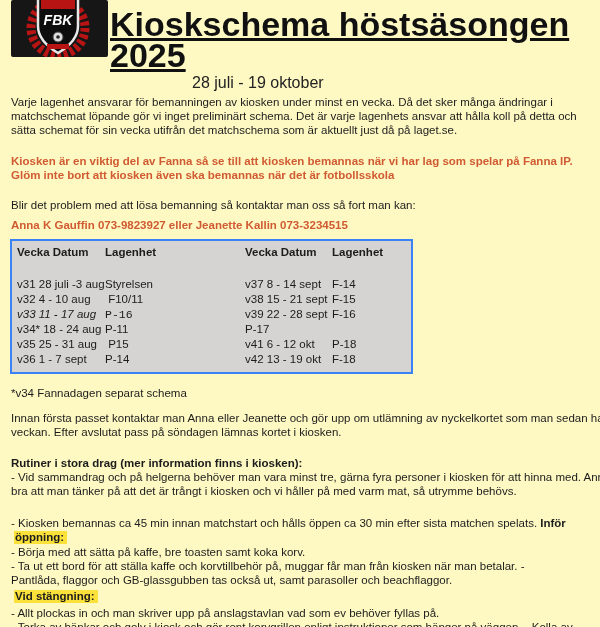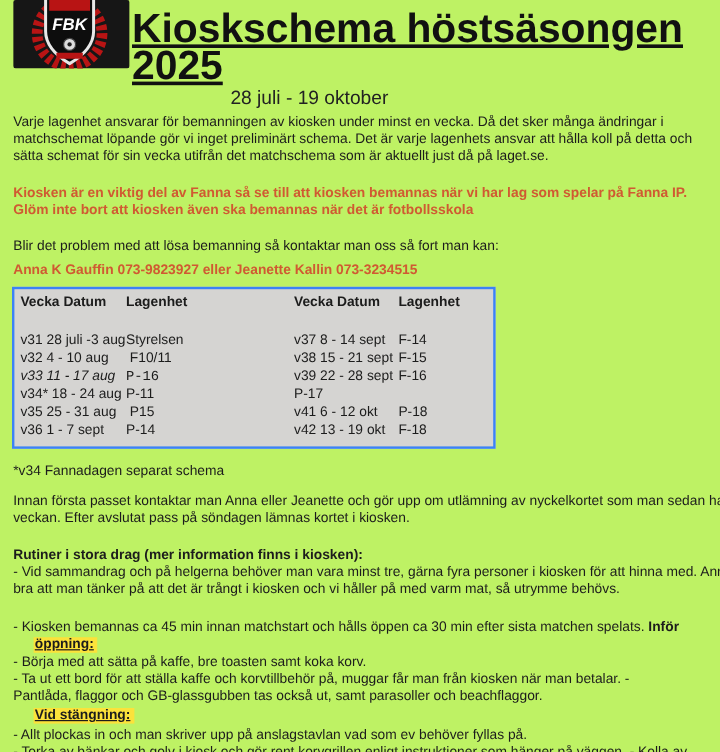--- a/index.html
+++ b/index.html
@@ -1,17 +1,17 @@
 <!DOCTYPE html>
 <html><head>
 <meta charset="utf-8">
 <style>
   html,body{margin:0;padding:0;background:#ffffff;}
   #doc{
-    position:relative;width:600px;height:627px;overflow:hidden;background:#bef264;
+    position:relative;width:600px;height:627px;overflow:hidden;background:#fef9c3;
     font-family:"Liberation Sans",sans-serif;font-size:11.5px;line-height:14px;color:#1c1c1c;
   }
   
   .header{display:flex;align-items:flex-start;padding-left:11px;}
   .logo{width:97px;height:57px;flex:0 0 auto;}
   .titlewrap{padding-top:9px;margin-left:2px;}
   .title{font-size:34px;line-height:31px;font-weight:bold;text-decoration:underline;margin:0;color:#111;}
   .subtitle{font-size:16px;line-height:16px;margin-top:4px;margin-left:82px;color:#222;}
   
   .line{white-space:nowrap;}
@@ -32,21 +32,21 @@
   .wk{width:88px;flex:0 0 auto;}
   .g2 .wk{width:87px;}
   .wk.it{font-style:italic;}
   .footnote{margin:12px 0 0 11px;}
   .keyinfo{margin:11px 0 0 11px;}
   
   .routines-heading{margin:17px 0 0 11px;font-weight:bold;}
   .item1{margin-left:11px;}
   .item2{margin:18px 0 0 11px;}
   .item2 b{font-weight:bold;}
-  .hl-line{margin-left:28px;line-height:15px;text-decoration:underline;}
+  .hl-line{margin-left:14px;line-height:15px;}
   .hl{background:#fbe23b;font-weight:bold;padding:0 3px 1px 1px;}
   .list{margin-left:11px;}
   .mt2{margin-top:2px;}
 </style>
 </head>
 <body>
 
 <div id="doc">
 
   <div class="header">

